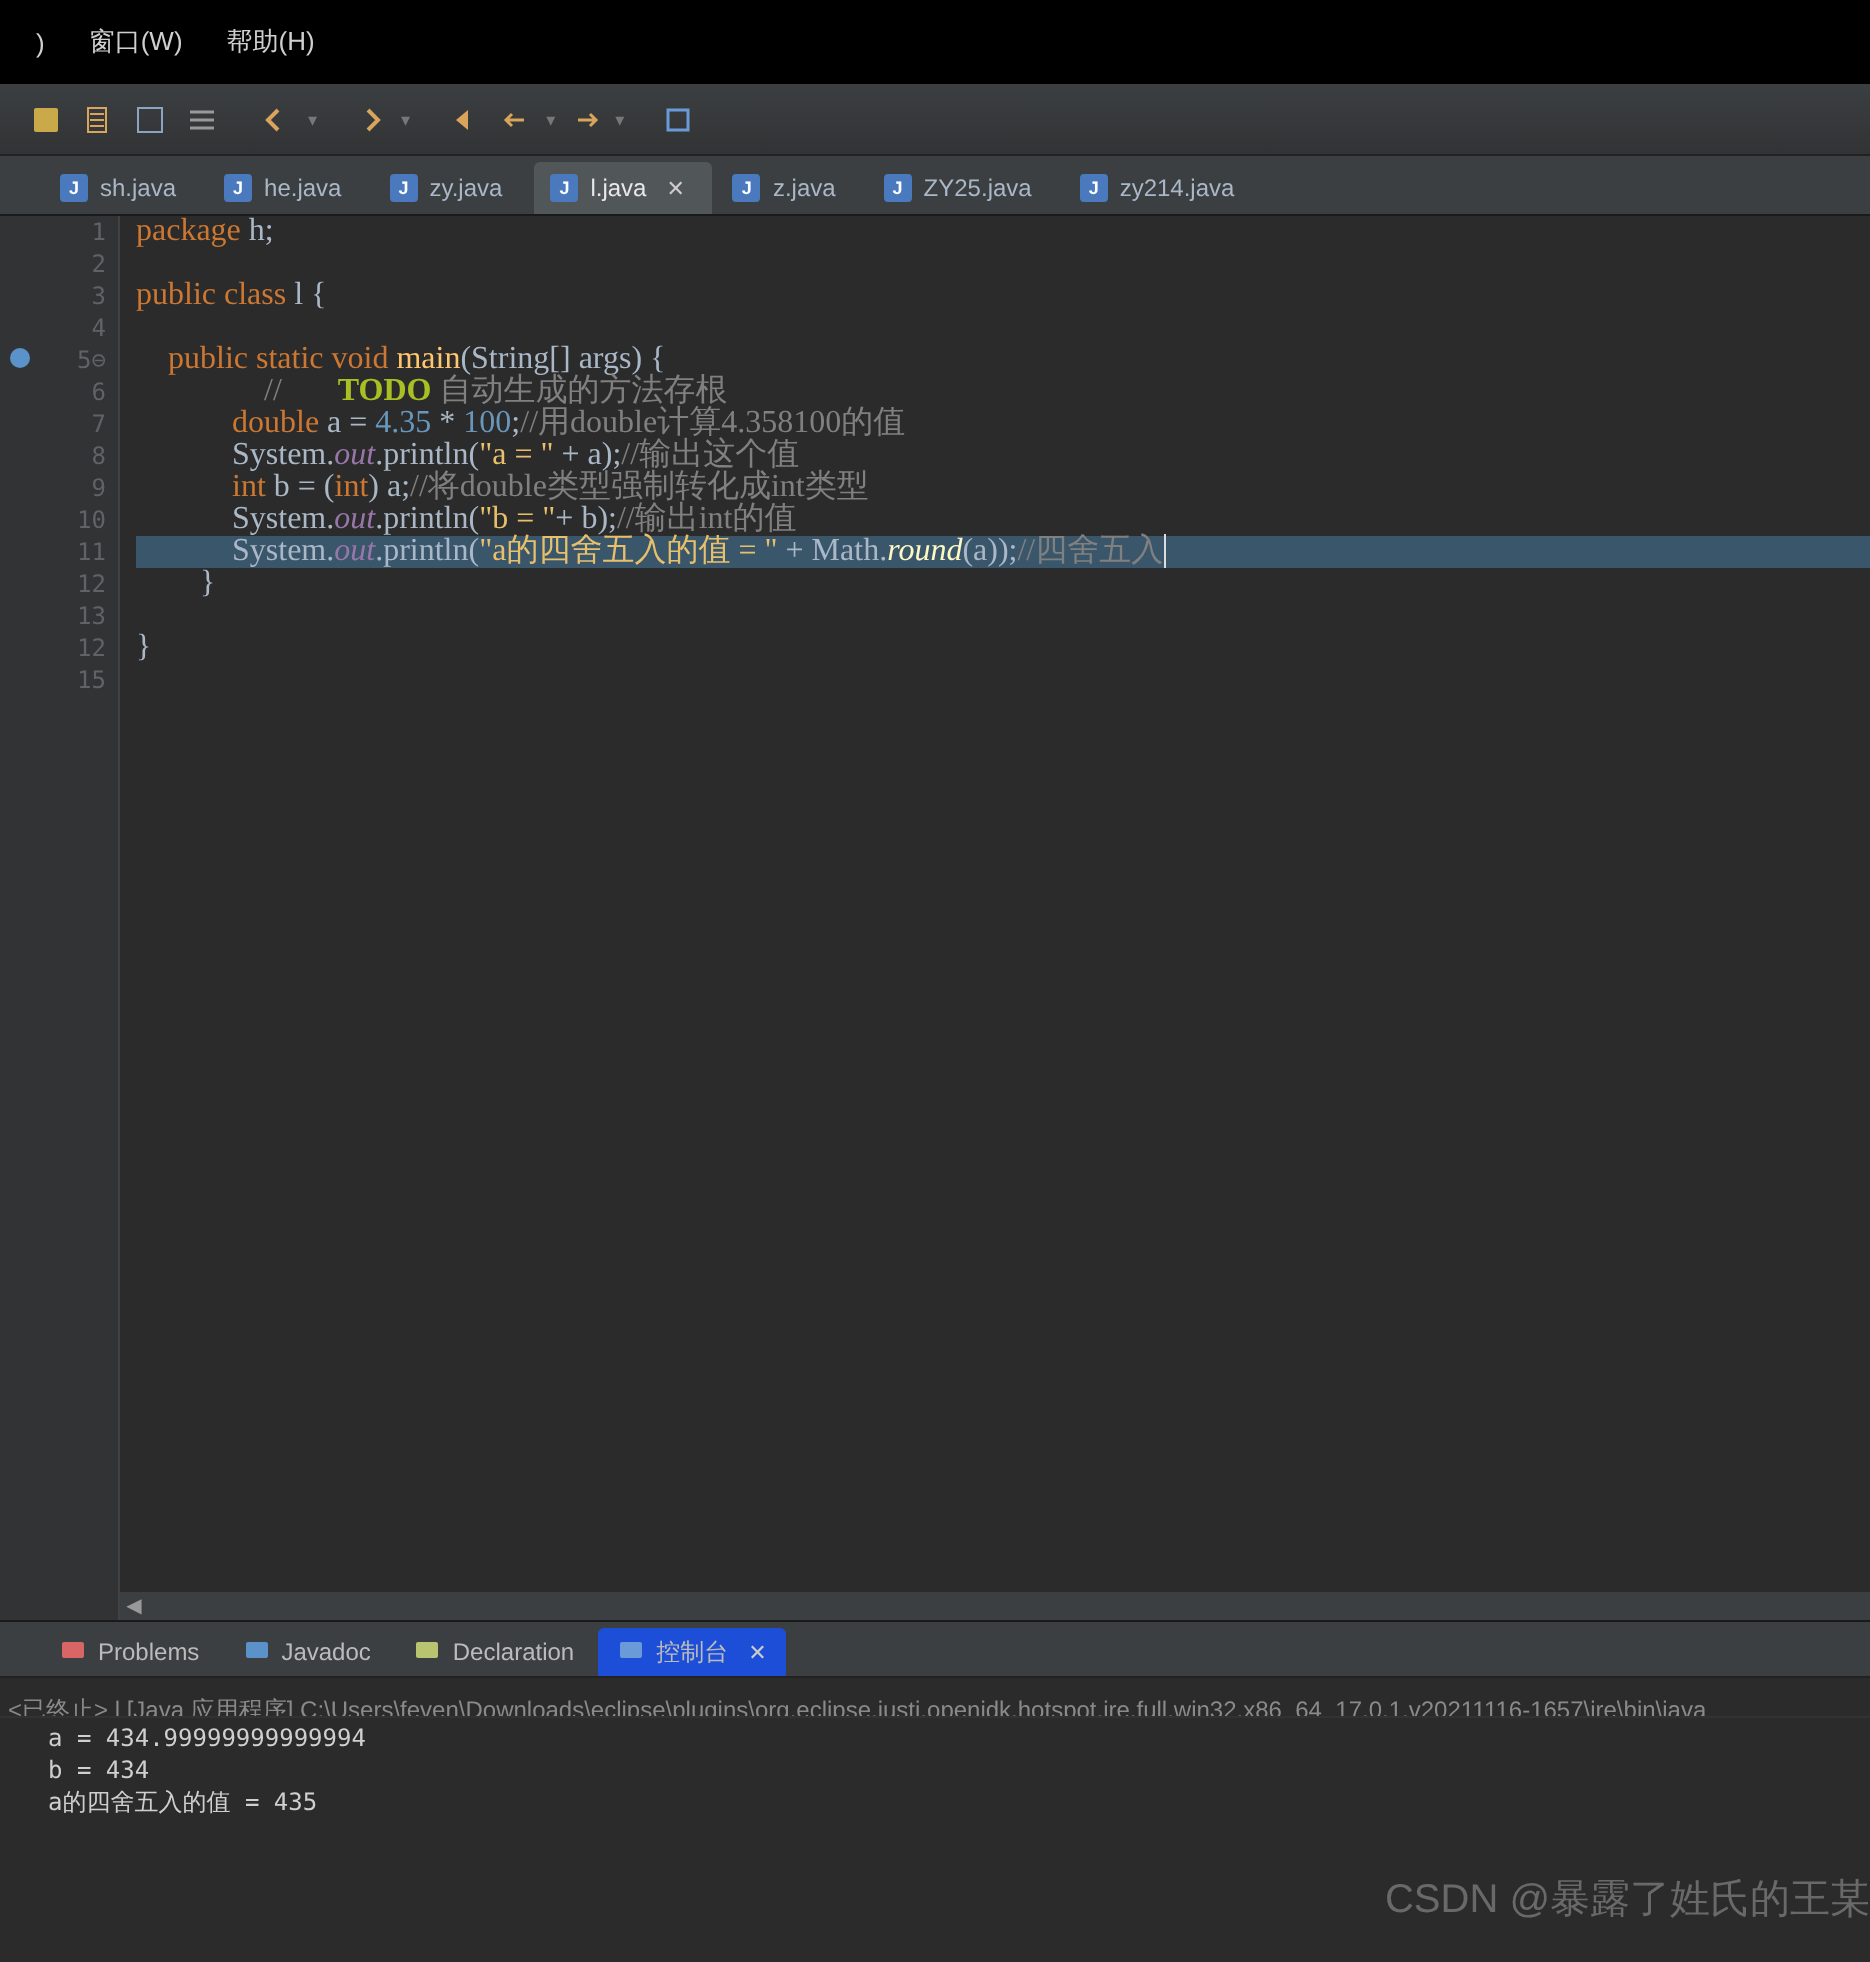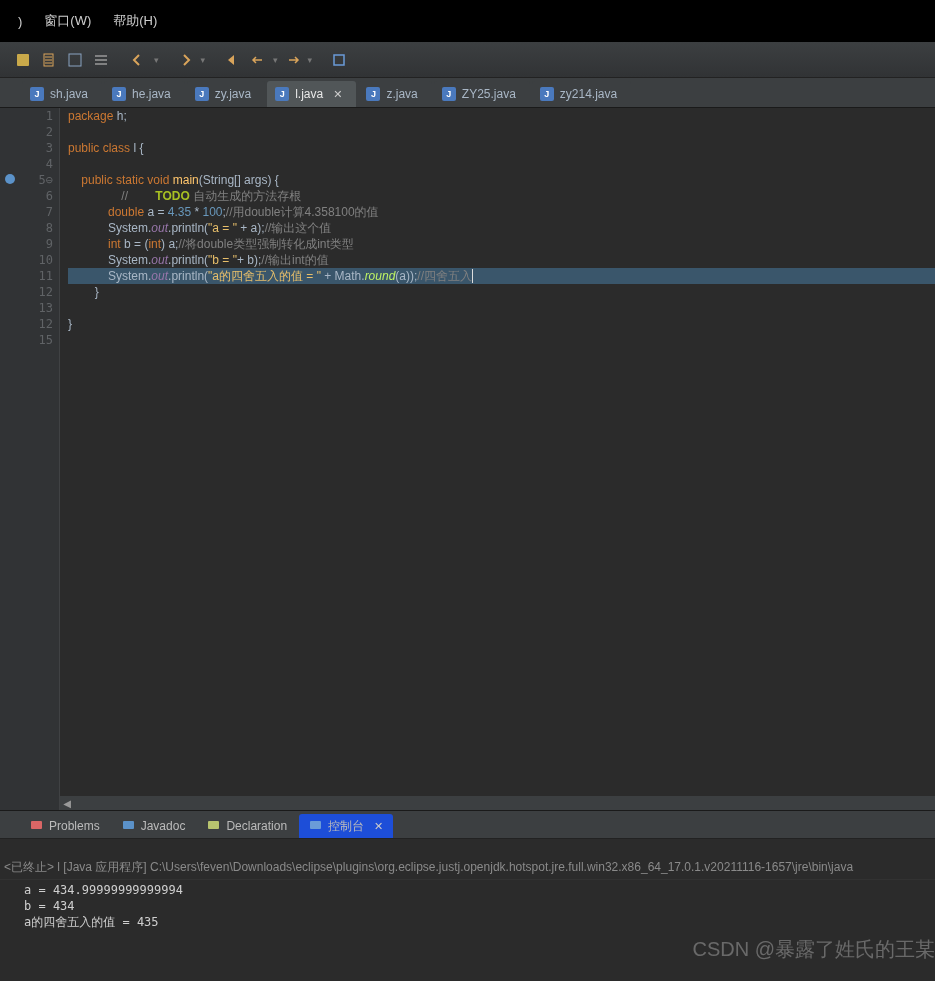--- a/index.html
+++ b/index.html
@@ -82,35 +82,35 @@
   font-family: Consolas, monospace;
   font-size: 12px;
   line-height: 16px;
   text-align: right;
   padding: 0 6px 0 0;
   border-right: 1px solid #404244;
 }
 .linenums div { height: 16px; }
 .code {
   flex: 1;
-  font-family: Liberation Sans, sans-serif;
-  font-size: 12px;
+  font-family: Liberation Serif, serif;
+  font-size: 16px;
   line-height: 16px;
   padding-left: 8px;
   white-space: pre;
   overflow: hidden;
   position: relative;
 }
 .code .row { height: 16px; }
 .code .hl { background: #3a566b; }
 .kw { color: #cc7832; }
 .str { color: #e8bf6a; }
 .cmt { color: #808080; }
 .cls { color: #ffc66d; }
-.mth { color: #bef264; font-style: italic; }
+.mth { color: #fef9c3; font-style: italic; }
 .num { color: #6897bb; }
 .ident { color: #a9b7c6; }
 .todo { color: #a8c023; font-weight: bold; margin-left: 24px; }
 .fld { font-style: italic; color: #9876aa; }
 .cursor { border-left: 1px solid #ddd; }
 
 .hscroll {
   position: absolute; bottom: 0; left: 60px; right: 0;
   height: 14px;
   background: #3c3f41;
@@ -145,21 +145,21 @@
 .ptab.active {
   background: #1d4ed8;
   border-top-left-radius: 3px; border-top-right-radius: 3px;
 }
 .ptab svg { width: 13px; height: 13px; }
 .pheader {
   height: 20px;
   background: #2b2b2b;
   color: #8a8a8a;
   font-size: 12px;
-  padding: 20px 4px;
+  padding: 8px 4px;
   border-bottom: 1px solid #323232;
   white-space: nowrap; overflow: hidden;
 }
 .console {
   flex: 1;
   font-family: Consolas, monospace;
   font-size: 12px;
   line-height: 16px;
   color: #cfcfcf;
   padding: 2px 24px;

